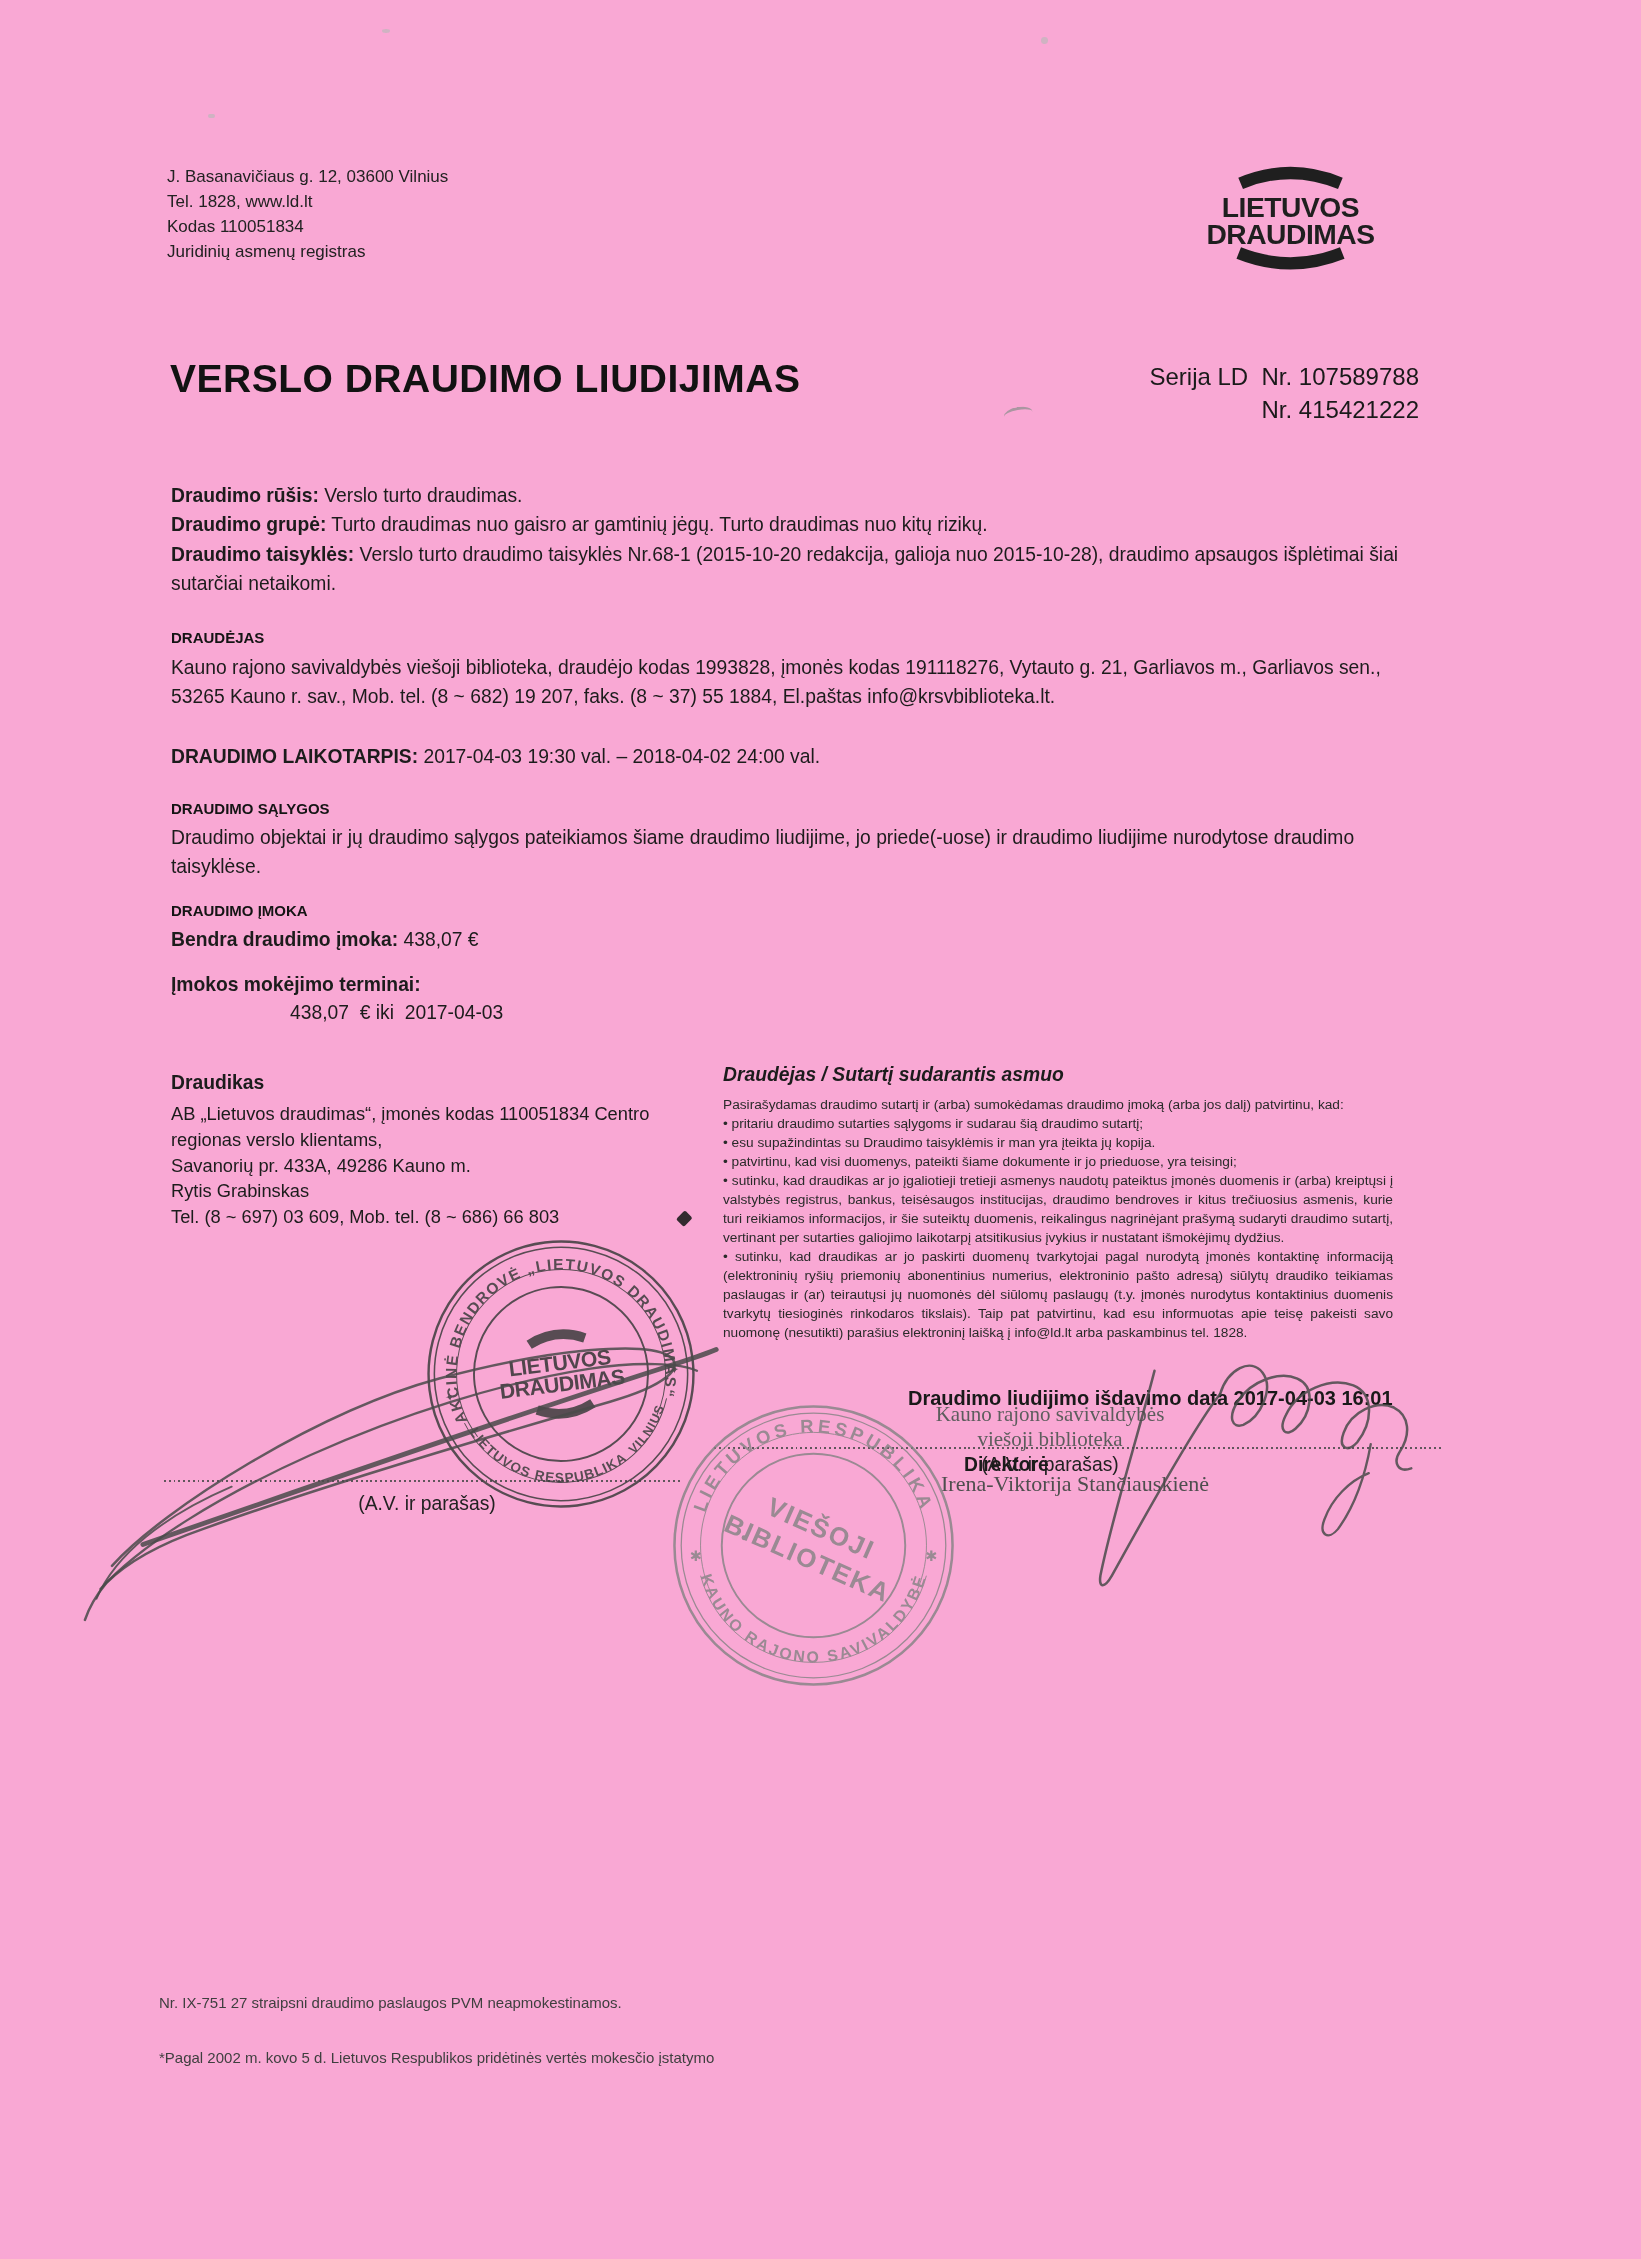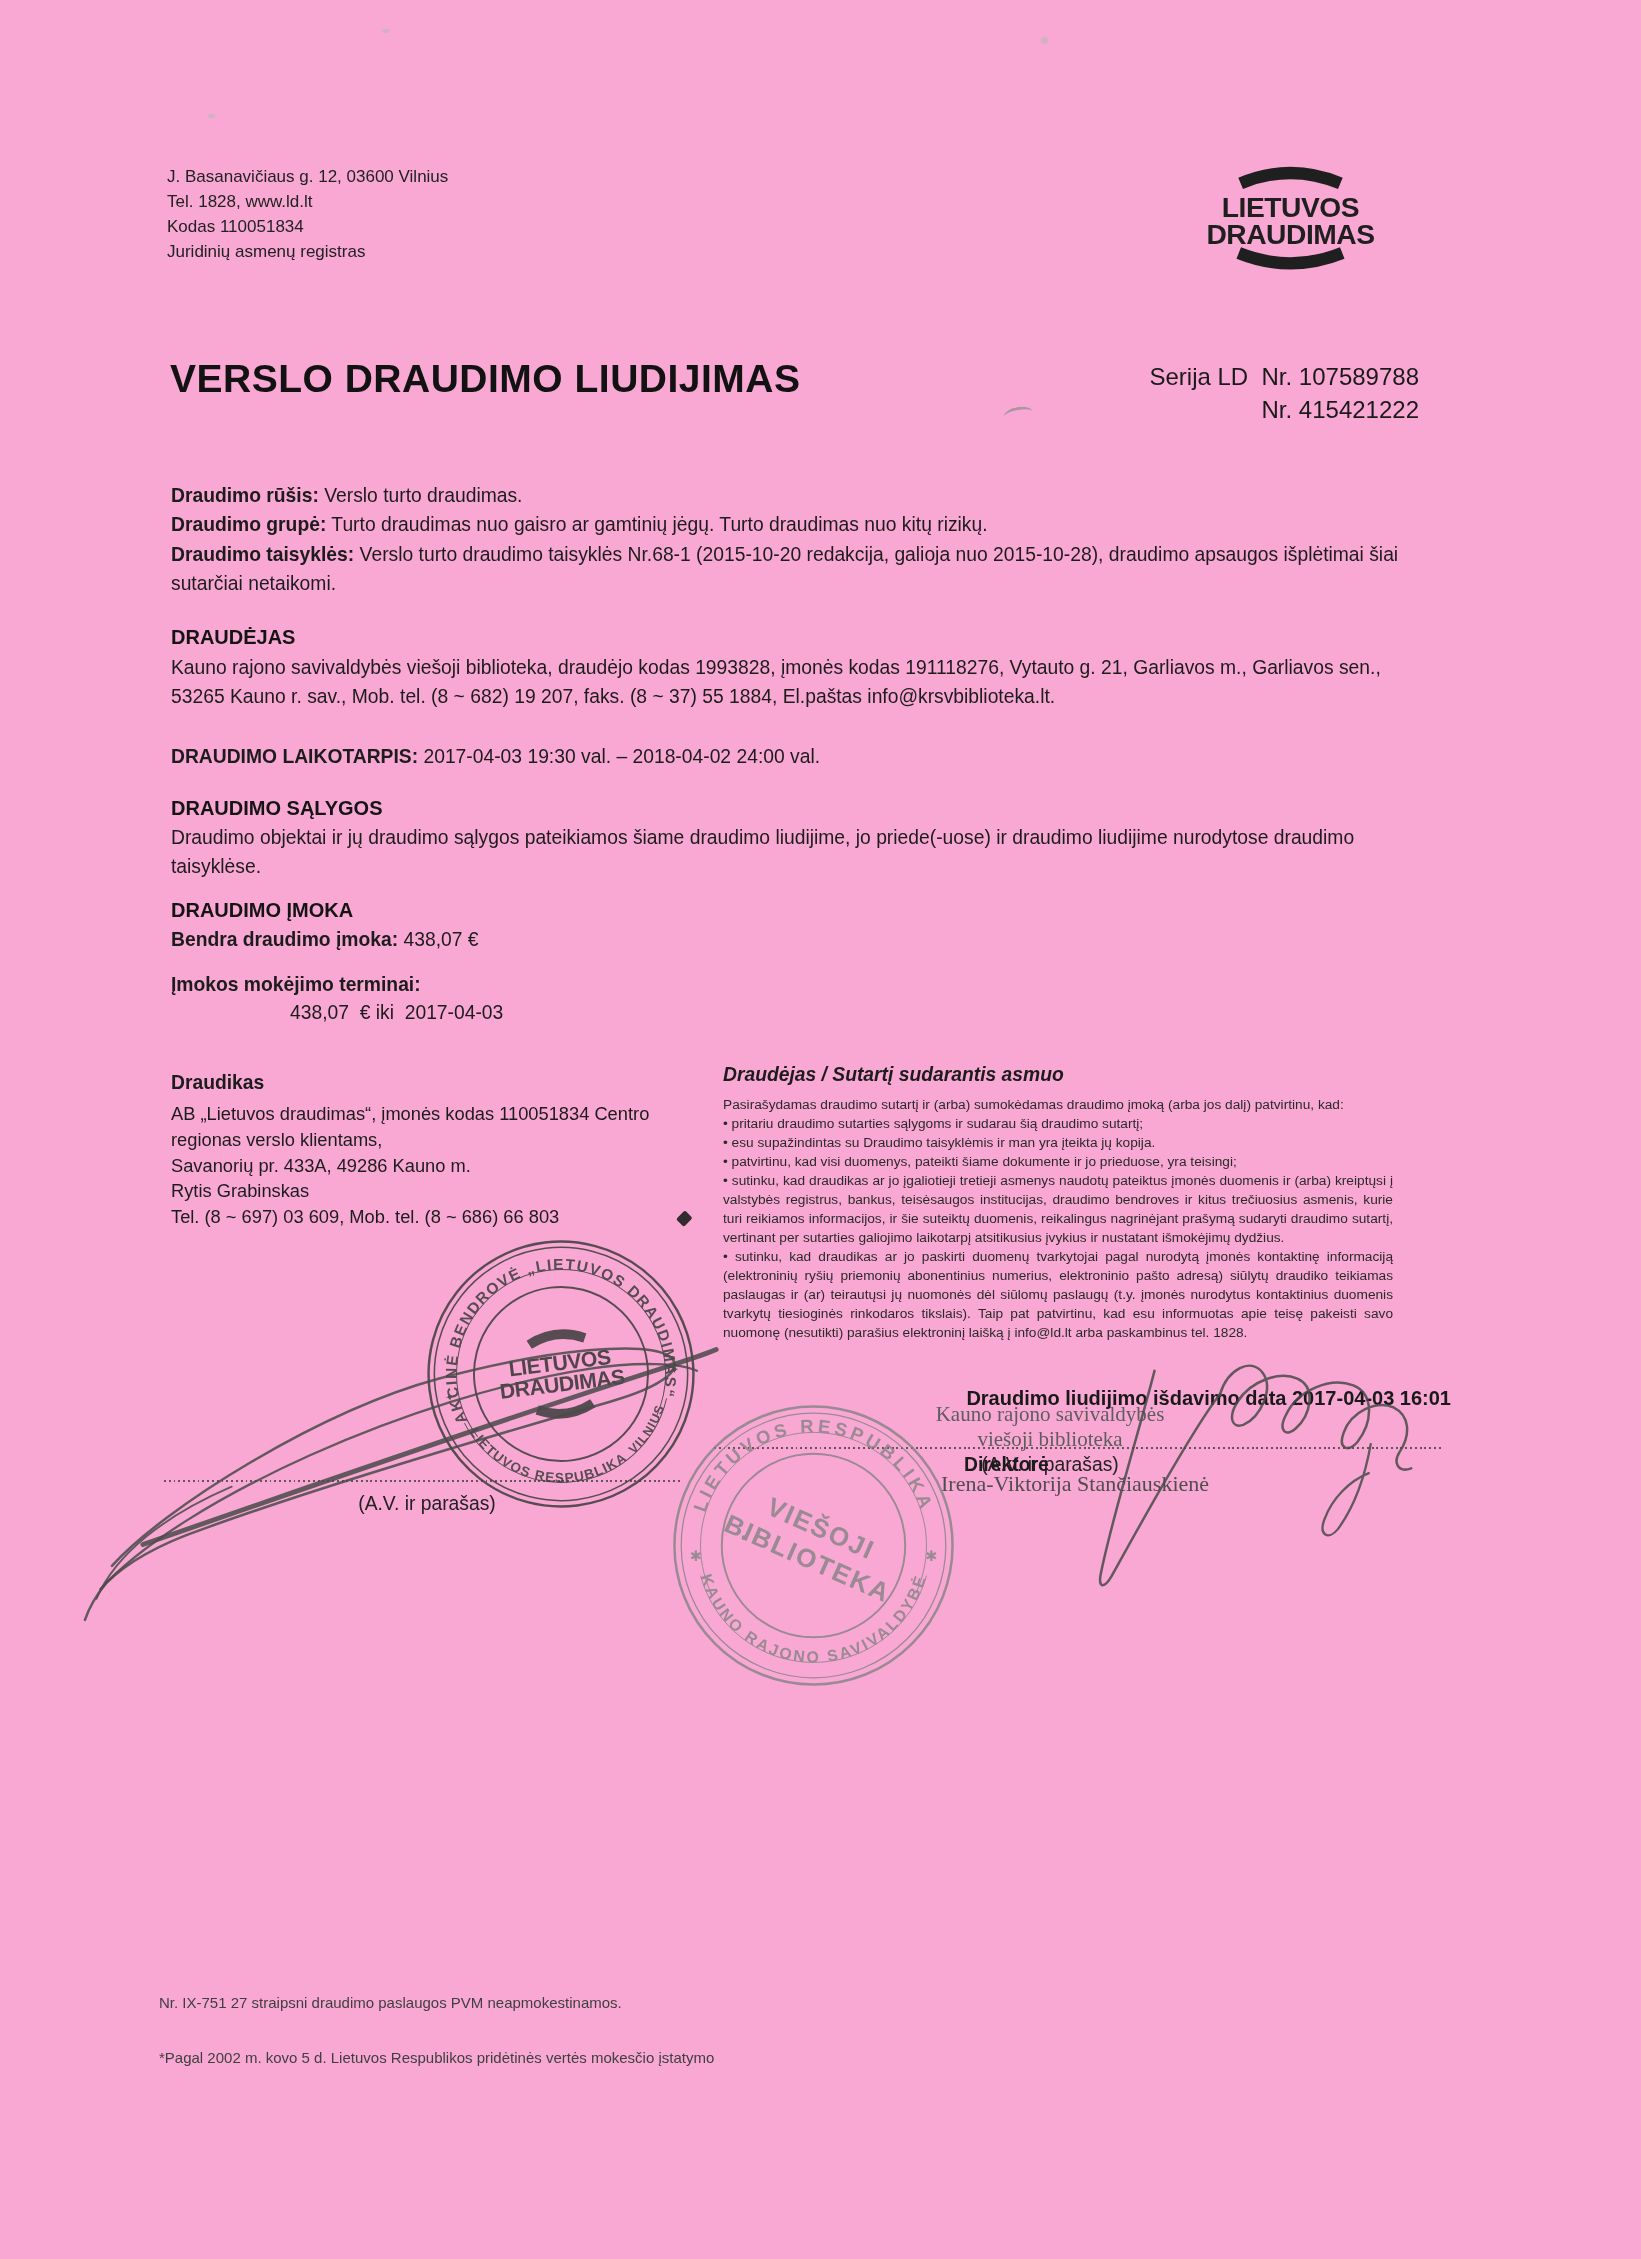--- a/index.html
+++ b/index.html
@@ -13,36 +13,36 @@
   .letterhead{left:167px;top:164px;font-size:17px;line-height:25px;color:#222;}
   
   .logo{left:1186px;top:157px;width:209px;height:127px;}
   .logo .arc{fill:none;stroke:#1f1f1f;stroke-width:13;}
   .logo text{font-family:"Liberation Sans",sans-serif;font-weight:700;font-size:30px;fill:#1f1f1f;letter-spacing:-0.5px;text-anchor:middle;}
   
   .title{left:170px;top:357px;font-size:39px;font-weight:700;letter-spacing:0.5px;color:#121212;}
   .serial{left:1062px;width:357px;text-align:right;font-size:24px;color:#1a1a1a;white-space:pre;}
   
   .body-block{left:171px;width:1258px;font-size:19.3px;line-height:29.4px;}
-  .h-caps{font-weight:700;font-size:20px;color:#141414;}
+  .h-caps{font-weight:700;font-size:15px;color:#141414;}
   .smudge{width:29px;height:11.6px;border-top:3.9px solid #909090;border-radius:60%;transform:rotate(-10deg);opacity:.75;}
   .speck{background:#b9b9b9;border-radius:50%;opacity:.65;}
   
   .col-left{left:171px;width:514px;font-size:18.3px;line-height:25.6px;}
   .col-right{left:723px;width:670px;}
   .col-right .hd{font-size:19.3px;font-weight:700;margin-bottom:8.7px;font-style:italic;}
   .fine{font-size:13.7px;line-height:19px;text-align:justify;color:#2a2a2a;}
   .diamond{width:10.6px;height:10.6px;background:#1d1d1d;transform:rotate(45deg) scaleY(1.15);border-radius:1.9px;opacity:.9;}
   
   .dotline{height:1.9px;background:repeating-linear-gradient(90deg,#474747 0 1.9px,transparent 1.9px 4.8px);opacity:.85;}
   .caption{font-size:19.3px;color:#222;text-align:center;}
   .stamp-serif{font-family:"Liberation Serif", serif;color:#5d5d5d;text-align:center;filter:blur(0.3px);}
   .stamp-name{font-family:"Liberation Serif", serif;color:#4e4e4e;filter:blur(0.3px);}
   .role{font-weight:700;color:#1b1b1b;font-size:19.3px;}
-  .datetext{font-size:20px;font-weight:600;color:#191919;text-align:right;}
+  .datetext{font-size:20px;font-weight:600;color:#191919;text-align:left;}
   .sig{fill:none;stroke:#4a4a4a;stroke-linecap:round;stroke-linejoin:round;opacity:.85;}
   .roundstamp{filter:blur(0.4px);}
   .footnote{left:159px;font-size:15px;line-height:25px;color:#3f3f3f;filter:blur(0.3px);}
 </style>
 </head>
 <body>
 
 <div class="page">
 
   <div class="abs speck" style="left:208px;top:114px;width:6.8px;height:3.9px;border-radius:1.9px;"></div>

